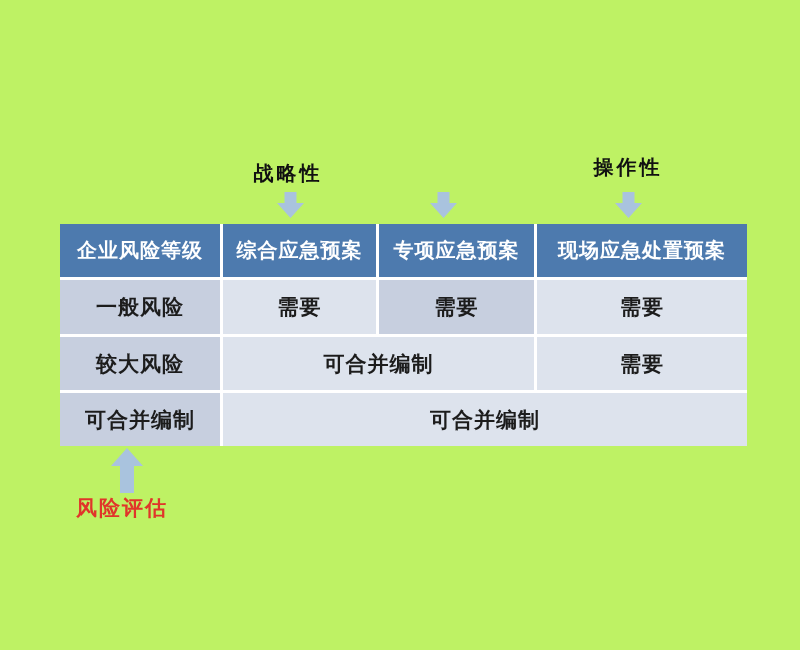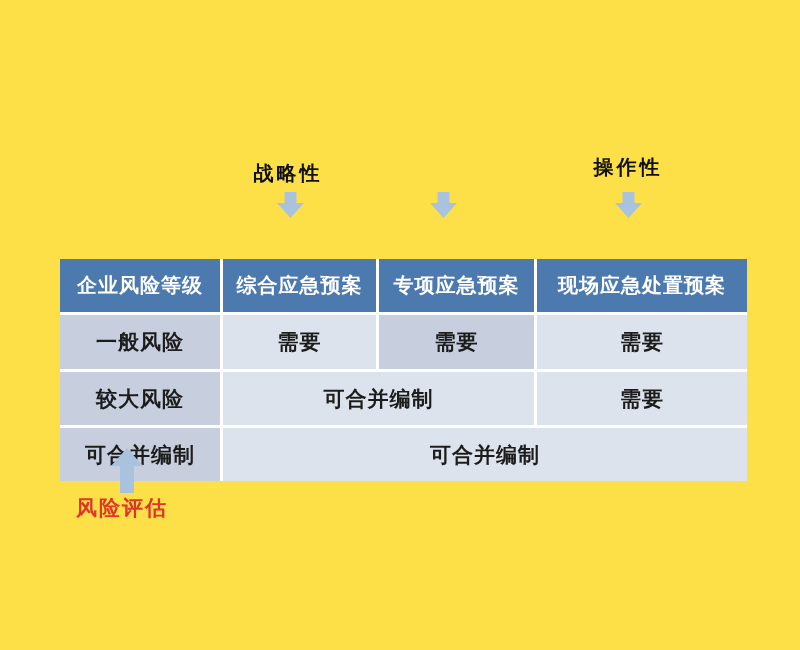--- a/index.html
+++ b/index.html
@@ -11,21 +11,21 @@
     --header-text: #ffffff;
     --annotation-red: #e0352a;
     --gap-white: #ffffff;
   }
   * { margin: 0; padding: 0; box-sizing: border-box; }
   html, body { background: #ffffff; }
   .canvas {
     position: relative;
     width: 800px;
     height: 650px;
-    background: #fde047;
+    background: #bef264;
     overflow: hidden;
     font-family: "Liberation Sans", "DejaVu Sans", sans-serif;
   }
 
   
   .top-label {
     position: absolute;
     top: 160px;
     width: 120px;
     text-align: center;
@@ -44,21 +44,20 @@
   
   .plan-table {
     position: absolute;
     left: 60px;
     top: 224px;
     display: grid;
     grid-template-columns: 160px 153px 155px 210px;
     grid-template-rows: 53px 54px 53px 53px;
     gap: 3px;
     background: var(--gap-white);
-    margin-top: 35px;
   }
   .cell {
     display: flex;
     align-items: center;
     justify-content: center;
     font-weight: bold;
     font-size: 20px;
     color: var(--text-dark);
     white-space: nowrap;
   }

